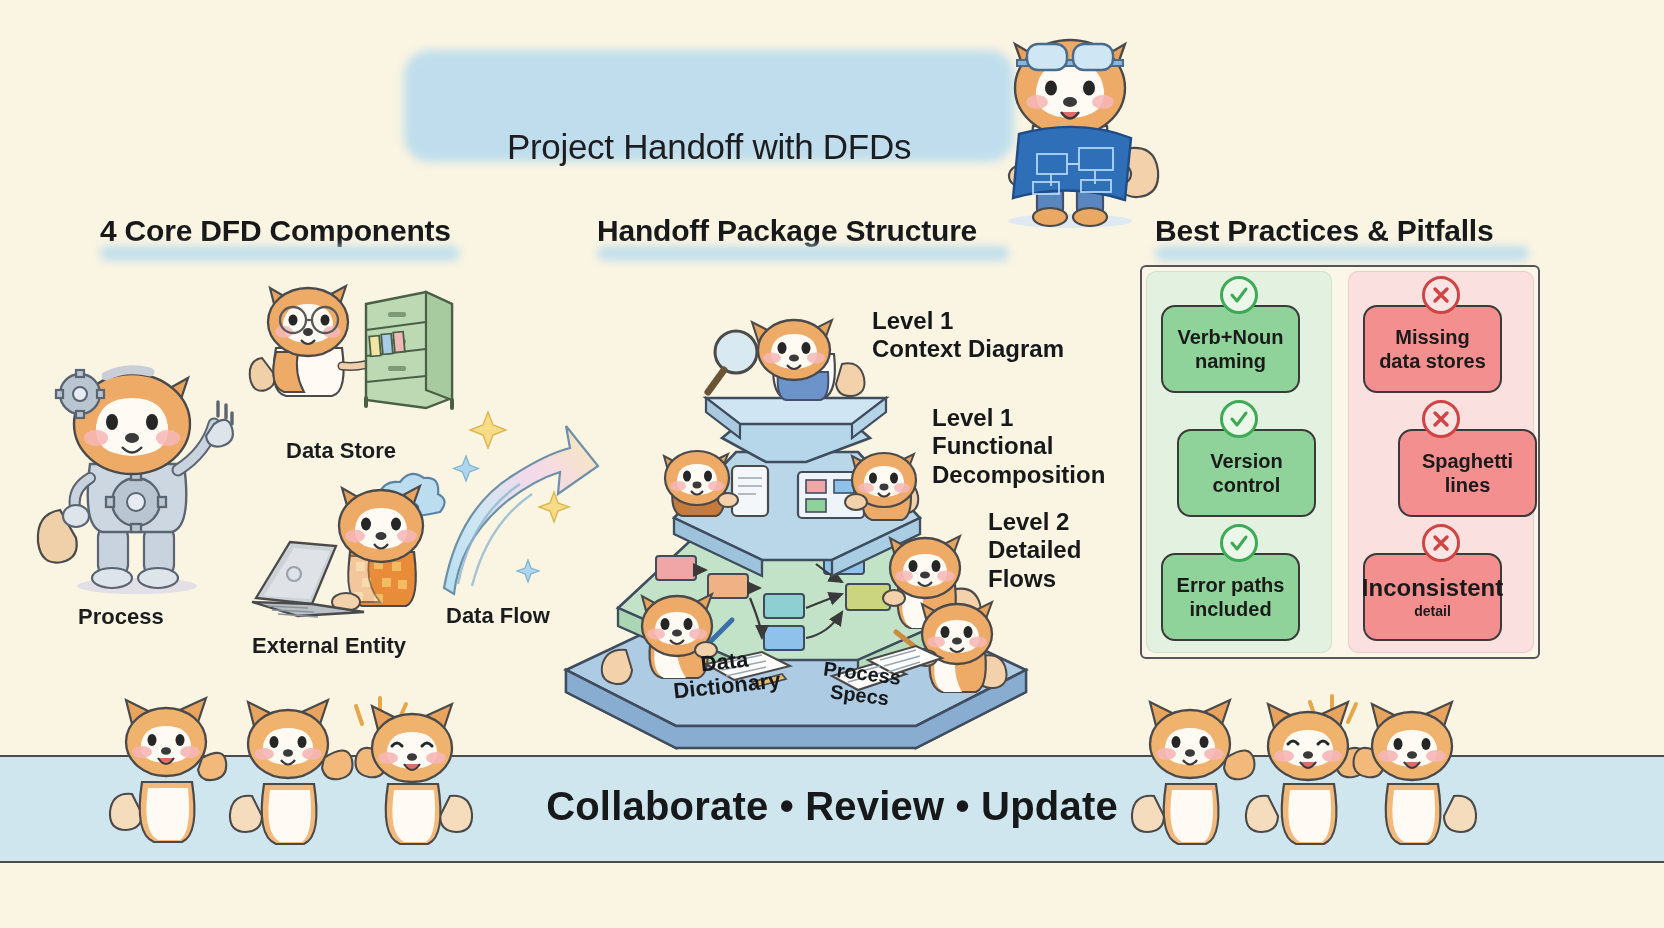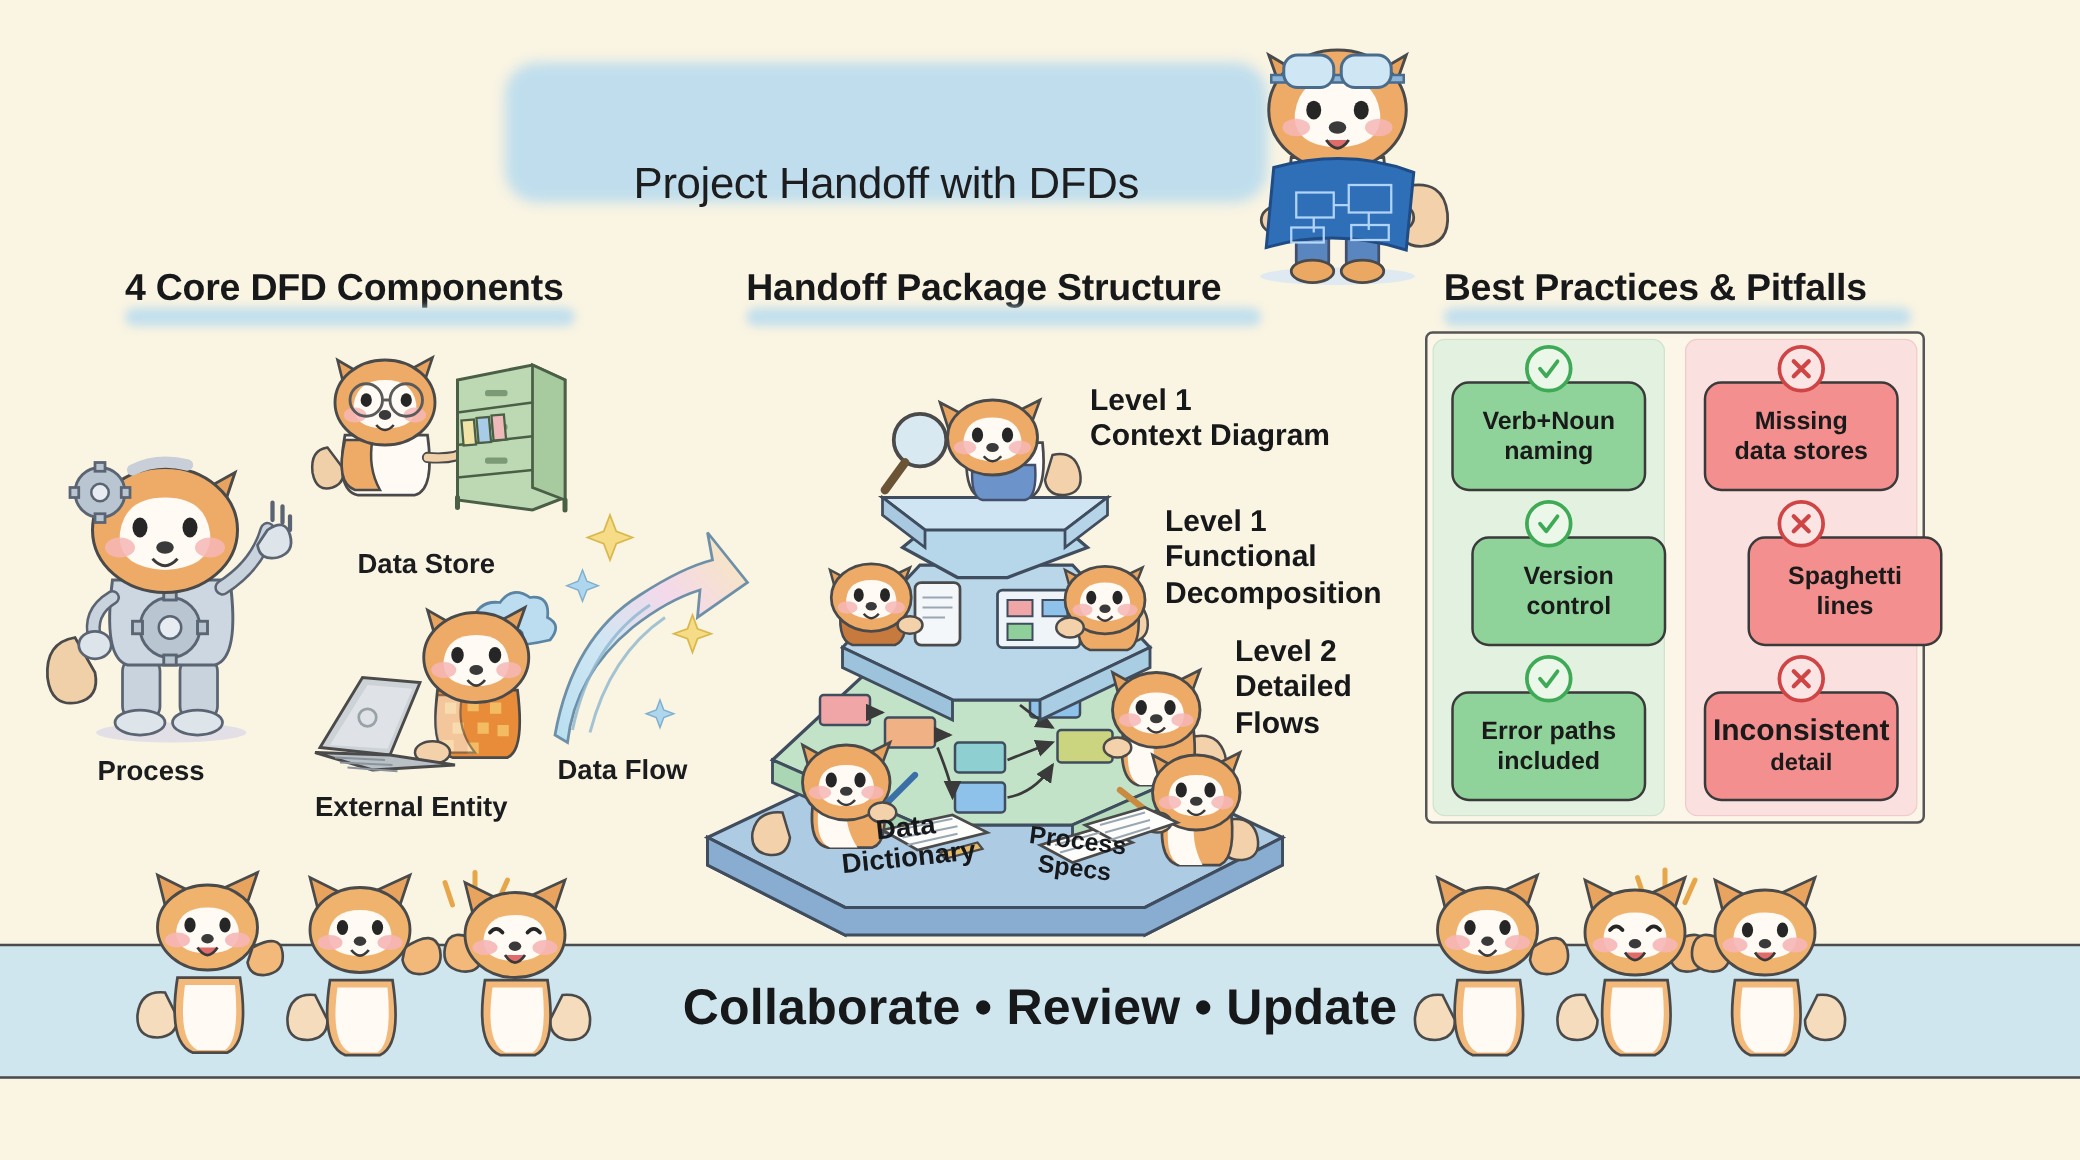--- a/index.html
+++ b/index.html
@@ -78,21 +78,21 @@
   #panel-bad  { left: 1348px; top: 271px; width: 186px; height: 382px;
     background: #fbe0e0; box-shadow: 0 0 0 1px #f0cbcb inset; }
   #panel-frame {
     position: absolute; left: 1140px; top: 265px;
     width: 400px; height: 394px;
     border: 2px solid #555; border-radius: 6px;
     background: rgba(255,255,255,.18);
   }
   .chip {
     position: absolute;
-    width: 156px; height: 88px;
+    width: 139px; height: 88px;
     border-radius: 14px;
     border: 2px solid #3a3a3a;
     display: flex; flex-direction: column;
     align-items: center; justify-content: center;
     font-size: 20px; font-weight: bold; line-height: 1.2;
     text-align: center; color: #1a1a1a;
   }
   .chip.good { background: #8fd39a; }
   .chip.bad  { background: #f38f8f; }
   .chip-badge {
@@ -582,21 +582,21 @@
     <span>lines</span>
   </div>
   <div class="chip-badge bad" style="left:1422px; top:400px;">
     <svg width="20" height="20" viewBox="0 0 20 20">
         <path d="M4 4 l12 12 M16 4 l-12 12" stroke="#cf4444" stroke-width="3.4" stroke-linecap="round"></path>
       </svg>
   </div>
 
   <div class="chip bad" style="left:1363px; top:553px;">
     <span style="font-size:24px;">Inconsistent</span>
-    <span style="font-size:19px;">detail</span>
+    <span style="font-size:14px;">detail</span>
   </div>
   <div class="chip-badge bad" style="left:1422px; top:524px;">
     <svg width="20" height="20" viewBox="0 0 20 20">
         <path d="M4 4 l12 12 M16 4 l-12 12" stroke="#cf4444" stroke-width="3.4" stroke-linecap="round"></path>
       </svg>
   </div>
 
   <div id="banner"></div>
   <div id="banner-text">Collaborate • Review • Update</div>
 

